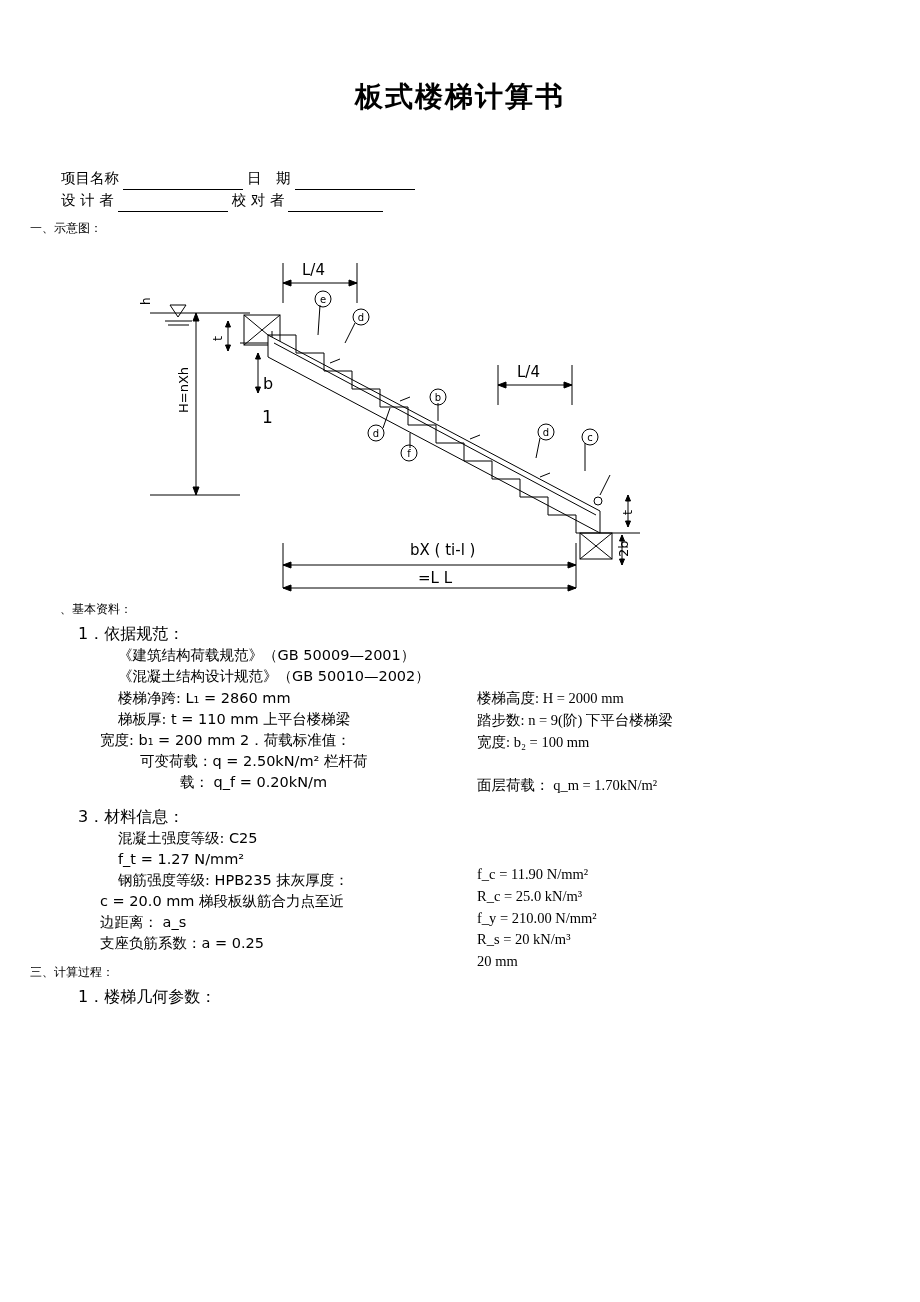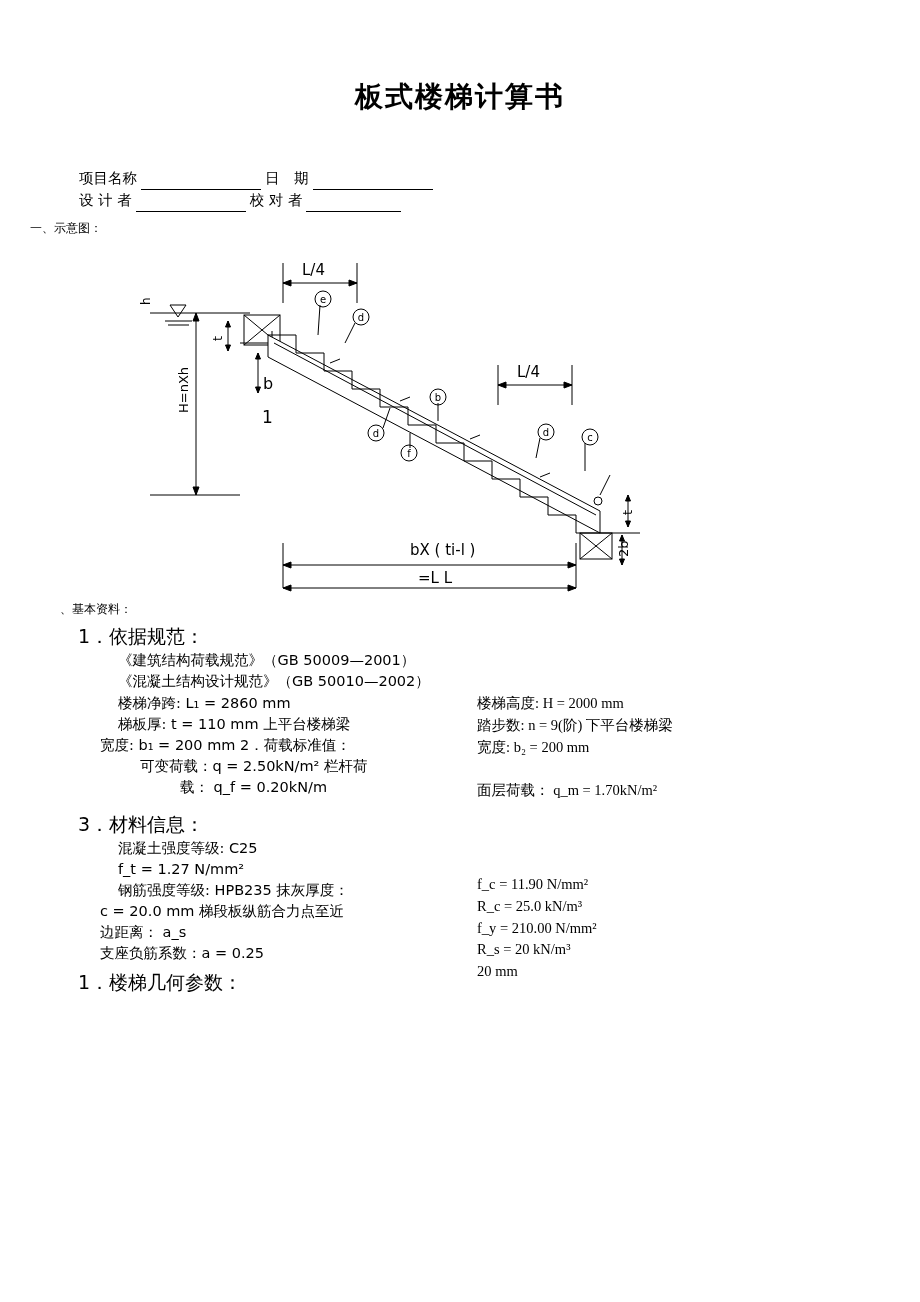--- a/index.html
+++ b/index.html
@@ -30,21 +30,21 @@
     font-weight: bold;
     font-size: 28px;
     letter-spacing: 2px;
     margin-top: 78px;
     margin-bottom: 0;
   }
 
   
   .header-fields {
     margin-top: 52px;
-    margin-left: 79px;
+    margin-left: 61px;
     font-size: 15px;
     line-height: 1.5;
   }
   .hf-row {
     display: flex;
     align-items: flex-end;
     white-space: nowrap;
   }
   .hf-label {
     font-family: "DejaVu Sans", sans-serif;
@@ -76,21 +76,21 @@
     position: relative;
     width: 838px;
     height: 350px;
     margin-top: 6px;
   }
   .figure-wrap svg { display: block; }
 
   
   .num-item {
     font-family: "DejaVu Sans", sans-serif;
-    font-size: 19px;
+    font-size: 16px;
     margin-left: 78px;
     margin-top: 6px;
   }
   .sub-line {
     font-family: "DejaVu Sans", sans-serif;
     font-size: 14.5px;
     margin-left: 118px;
     line-height: 1.5;
   }
 
@@ -267,21 +267,21 @@
     <div class="sub-line tight">
       <span class="blk">楼梯净跨: L₁ = 2860 mm</span>
       <span class="blk">梯板厚: t = 110 mm 上平台楼梯梁</span>
       <span class="blk" style="margin-left:-18px;">宽度: b₁ = 200 mm 2．荷载标准值：</span>
       <span class="blk" style="margin-left:22px;">可变荷载：q = 2.50kN/m² 栏杆荷</span>
       <span class="blk" style="margin-left:62px;">载：    q_f = 0.20kN/m</span>
     </div>
     <div class="col-right" style="top:0;">
       <span class="blk">楼梯高度: H = 2000 mm</span>
       <span class="blk">踏步数: n = 9(阶) 下平台楼梯梁</span>
-      <span class="blk">宽度: b₂ = 200 mm</span>
+      <span class="blk">宽度: b₂ = 100 mm</span>
       <span class="blk" style="margin-top:22px;">面层荷载：    q_m = 1.70kN/m²</span>
     </div>
   </div>
 
   <div class="num-item" style="margin-top:14px;">3．材料信息：</div>
   <div class="two-col">
     <div class="sub-line tight">
       <span class="blk">混凝土强度等级: C25</span>
       <span class="blk">f_t = 1.27 N/mm²</span>
       <span class="blk">钢筋强度等级: HPB235 抹灰厚度：</span>
@@ -291,15 +291,16 @@
     </div>
     <div class="col-right" style="top:36px;">
       <span class="blk">f_c = 11.90 N/mm²</span>
       <span class="blk">R_c = 25.0 kN/m³</span>
       <span class="blk">f_y = 210.00 N/mm²</span>
       <span class="blk">R_s = 20 kN/m³</span>
       <span class="blk">20 mm</span>
     </div>
   </div>
 
+  <div class="sec-h indent3" style="margin-top:10px;">三、计算过程：</div>
   <div class="num-item">1．楼梯几何参数：</div>
 
 </div>
 
 </body></html>

